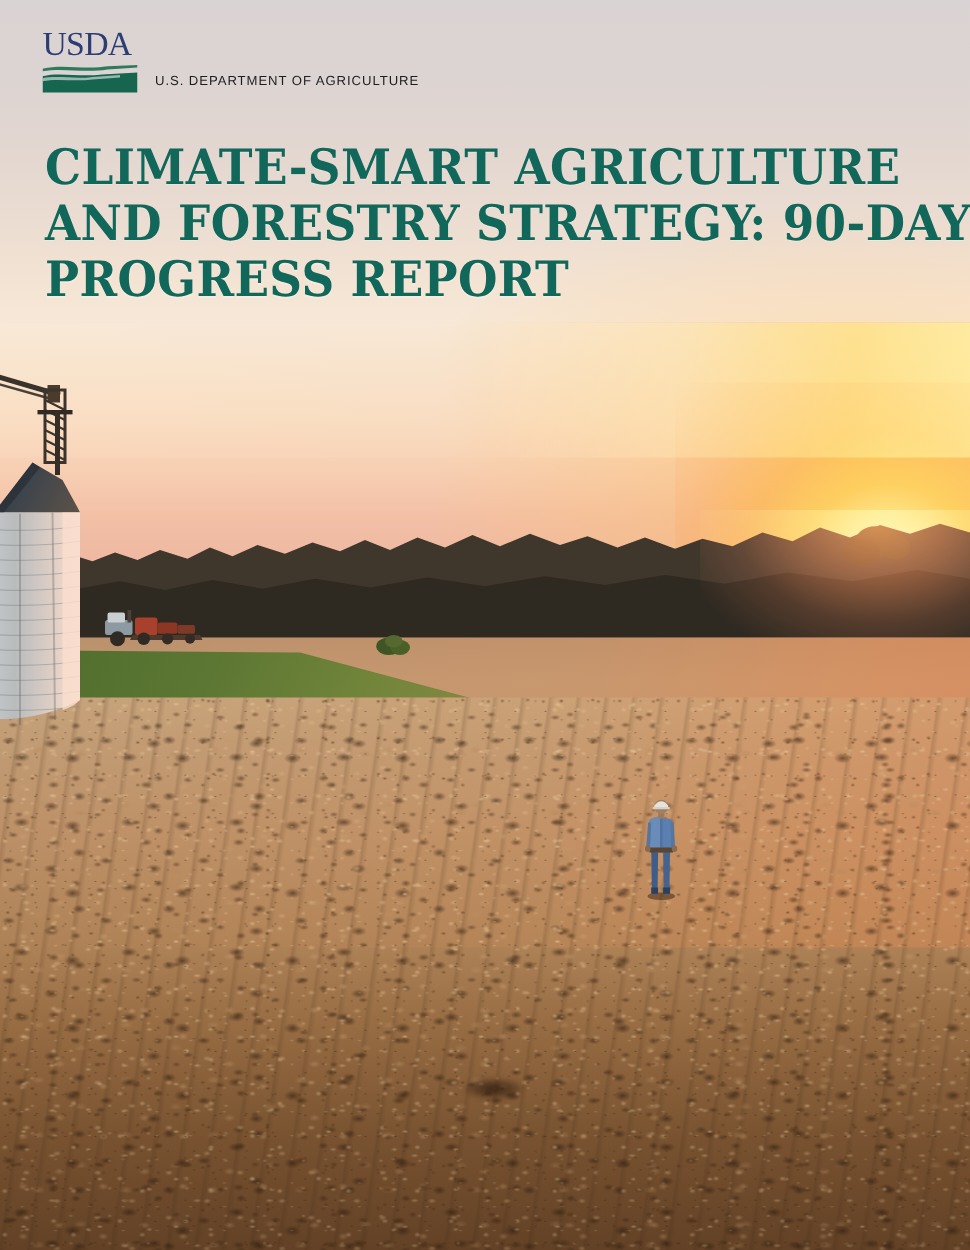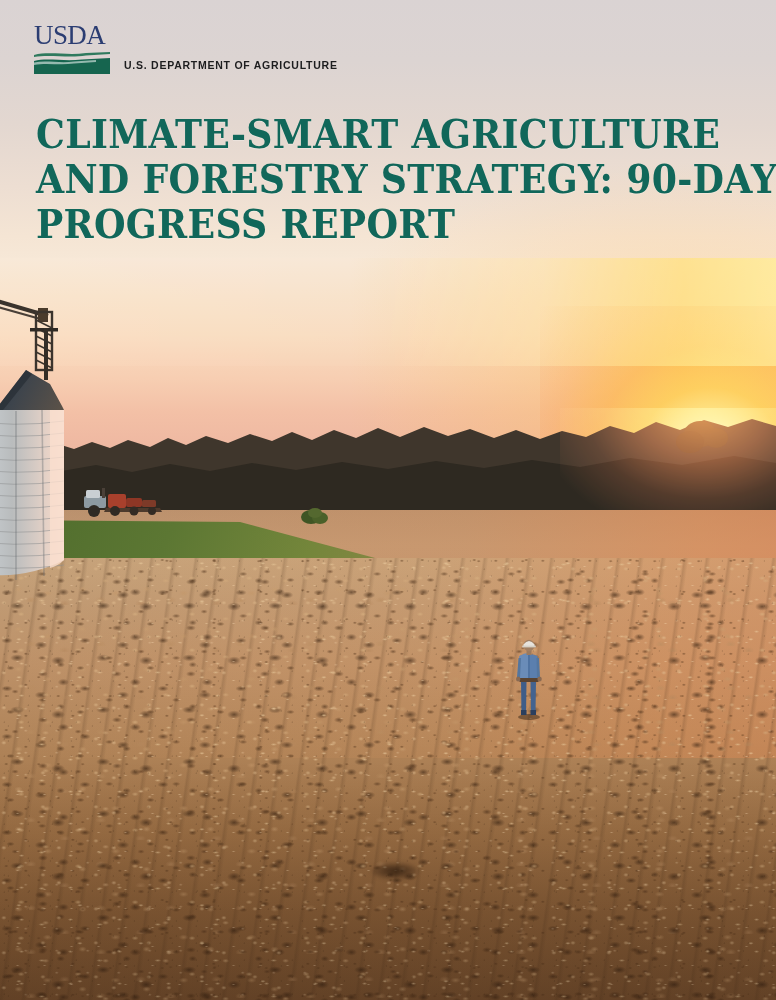--- a/index.html
+++ b/index.html
@@ -67,21 +67,21 @@
     display: block;
   }
   .usda-field { position: relative; width: 76px; height: 26px; margin-top: 1px; }
   .usda-field svg { display: block; }
 
   .dept-text {
     margin-left: 14px;
     margin-bottom: 5px;
     font-family: "Liberation Sans", "DejaVu Sans", sans-serif;
     font-size: 10.5px;
-    font-weight: 700;
+    font-weight: 400;
     letter-spacing: 0.75px;
     color: #1d1d1f;
     white-space: nowrap;
     text-align: right;
   }
 
   
   .cover-title {
     position: absolute;
     left: 36px;

